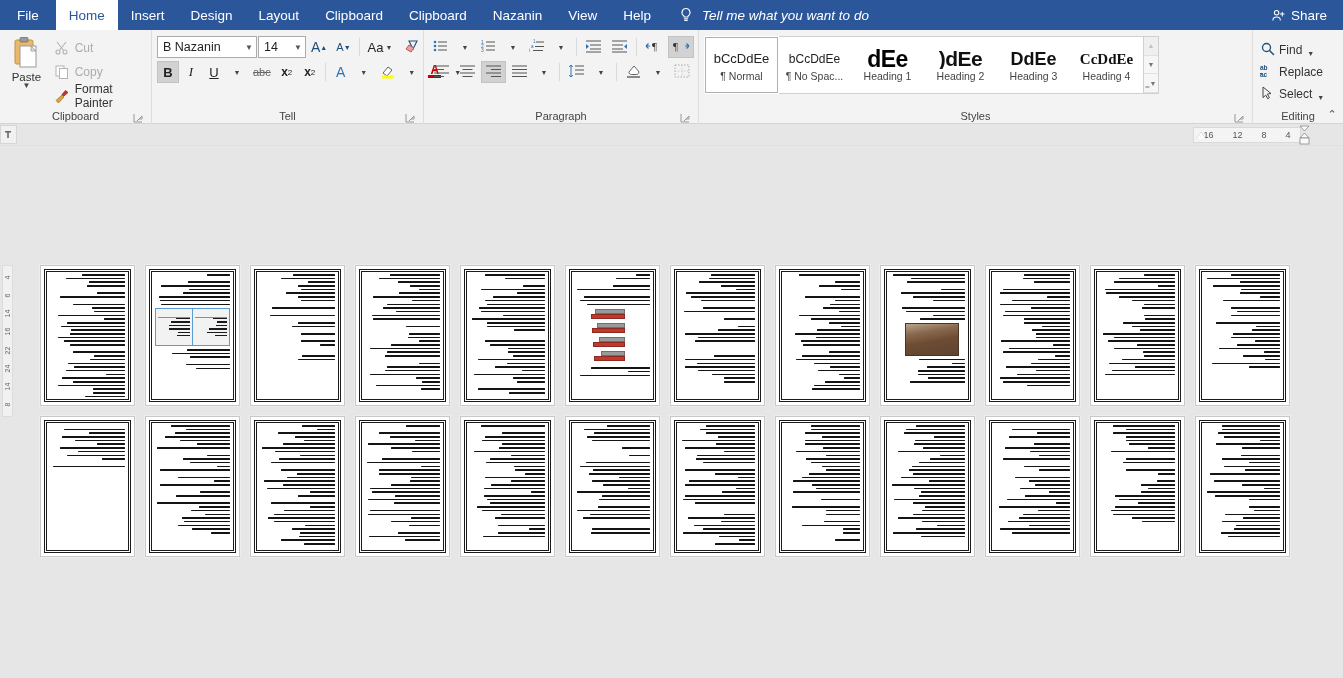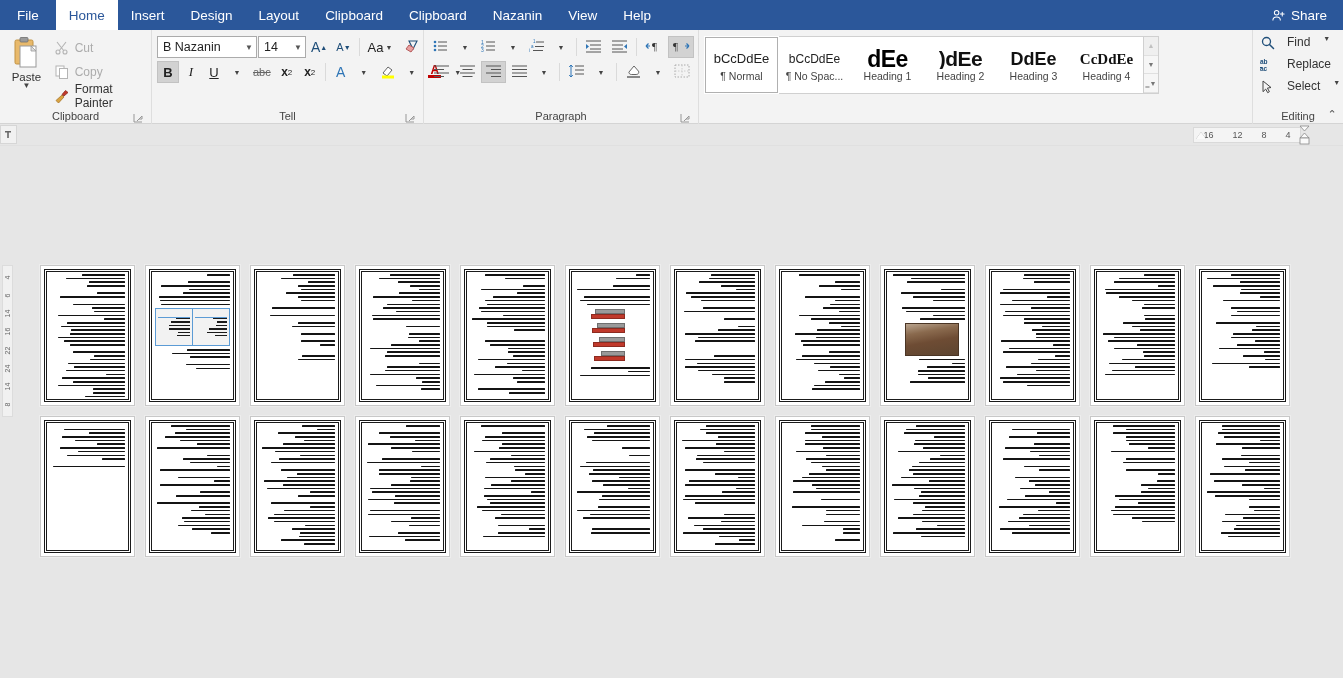--- a/index.html
+++ b/index.html
@@ -131,21 +131,21 @@
     flex: 1; display: flex; align-items: center; justify-content: center;
     font-size: 7px; color: #777; border-bottom: 1px solid #E0E0E0;
     background: #F6F6F6;
   }
   .ss-btn.dis { color: #C0C0C0; background: #EFEFEF; }
 
   
   .editing { width: 90px; border-right: none; }
   .editing .group-body { flex-direction: column; padding-top: 1px; }
   .ed-btn {
-    display: flex; align-items: flex-start; gap: 11px; height: 22px;
+    display: flex; align-items: flex-end; gap: 3px; height: 22px;
     font-size: 12px; color: #333; padding: 0 2px;
   }
 
   .ribbon-collapse {
     position: absolute; right: 4px; bottom: 2px;
     font-size: 11px; color: #555; width: 14px; text-align: center;
   }
 
   
   .rulerbar {
@@ -269,20 +269,29 @@
   <div class="tab">
       <span>Nazanin</span>
     </div>
   <div class="tab">
       <span>View</span>
     </div>
   <div class="tab">
       <span>Help</span>
     </div>
 
+  <div class="tellme">
+    <span class="bulb">
+      <svg width="16" height="16" viewBox="0 0 16 16">
+          <path d="M8 1.5a4 4 0 0 0-2.4 7.2c.4.3.6.8.6 1.3h3.6c0-.5.2-1 .6-1.3A4 4 0 0 0 8 1.5z" fill="none" stroke="#fff" stroke-width="1.1"></path>
+          <path d="M6.4 11.7h3.2M6.8 13.4h2.4" stroke="#fff" stroke-width="1.1" stroke-linecap="round"></path>
+        </svg>
+    </span>
+    <span>Tell me what you want to do</span>
+  </div>
 
   <div class="share">
     <svg width="15" height="15" viewBox="0 0 16 16">
         <circle cx="6" cy="5" r="2.4" fill="none" stroke="#fff" stroke-width="1.1"></circle>
         <path d="M2 13.2c0-2.3 1.8-3.7 4-3.7s4 1.4 4 3.7" fill="none" stroke="#fff" stroke-width="1.1"></path>
         <path d="M12 4.5v4M10 6.5h4" stroke="#fff" stroke-width="1.1" stroke-linecap="round"></path>
       </svg>
     <span>Share</span>
   </div>
 </div>
@@ -641,20 +650,30 @@
         <div class="style-item">
           <span class="style-sample h4" style="font-family:'Liberation Serif',serif">CcDdEe</span>
           <span class="style-name">Heading 4</span>
         </div>
         <div class="style-scroll">
           <div class="ss-btn dis">▲</div>
           <div class="ss-btn">▼</div>
           <div class="ss-btn">‗▼</div>
         </div>
       </div>
+    </div>
+    <div class="group-label">
+      <span>Styles</span>
+      <span class="dialog-launcher">
+        <svg width="11" height="11" viewBox="0 0 11 11">
+            <path d="M1 1v8h8" fill="none" stroke="#666" stroke-width="1"></path>
+            <path d="M4 8l5-5" stroke="#666" stroke-width="1"></path>
+            <path d="M9 3v3h-3" fill="none" stroke="#666" stroke-width="1"></path>
+          </svg>
+      </span>
     </div>
   </div>
 
   <div class="group editing">
     <div class="group-body">
       <div class="ed-btn">
         <span class="clip-ico">
           <svg width="16" height="16" viewBox="0 0 16 16">
               <circle cx="6.5" cy="6.5" r="4" fill="none" stroke="#1F4E79" stroke-width="1.3"></circle>
               <path d="M9.5 9.5l4 4" stroke="#1F4E79" stroke-width="1.5" stroke-linecap="round"></path>

